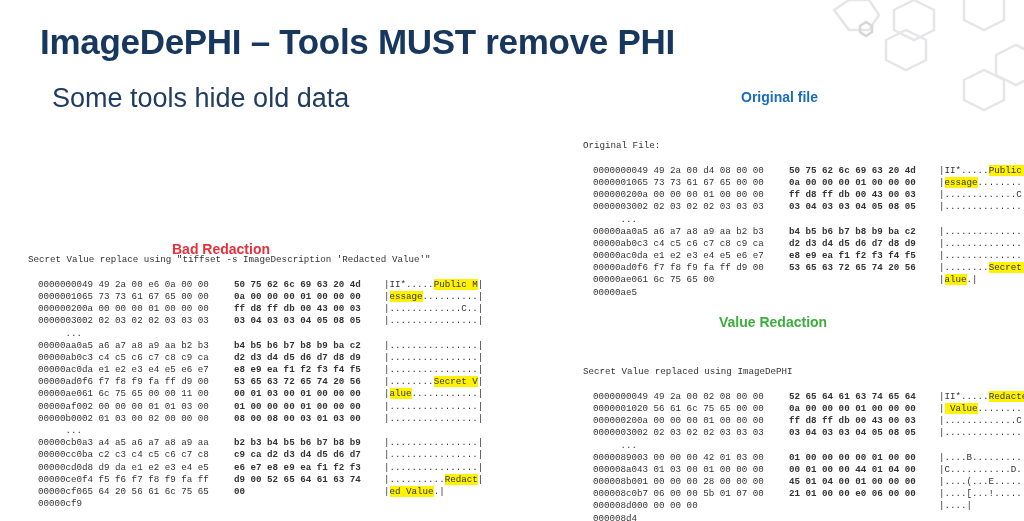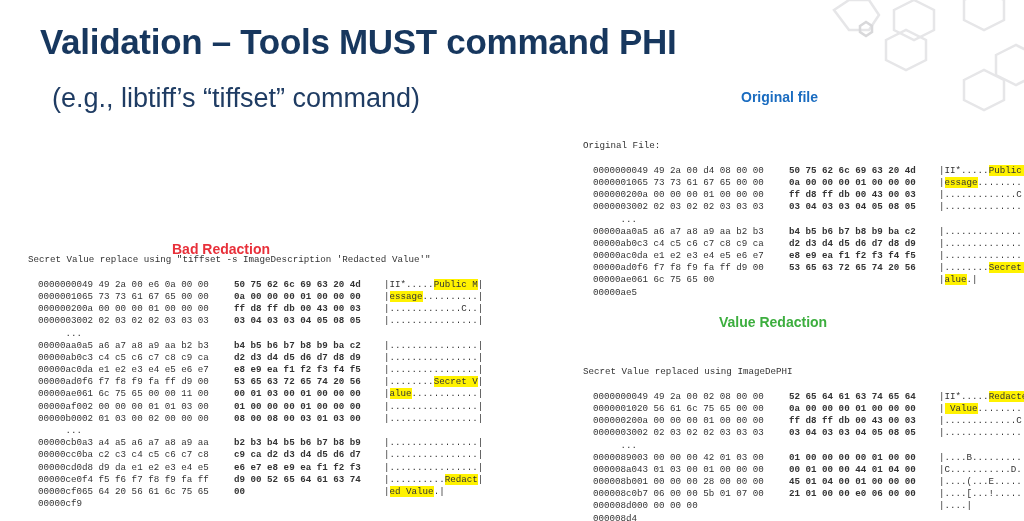--- a/index.html
+++ b/index.html
@@ -49,23 +49,23 @@
     <polygon points="10,10 25,0 45,0 55,15 45,30 25,30"></polygon>
     <polygon points="70,10 90,0 110,10 110,30 90,40 70,30"></polygon>
     <polygon points="140,0 160,-10 180,0 180,20 160,30 140,20"></polygon>
     <polygon points="62,40 82,30 102,40 102,60 82,70 62,60"></polygon>
     <polygon points="172,55 192,45 212,55 212,75 192,85 172,75"></polygon>
     <polygon points="140,80 160,70 180,80 180,100 160,110 140,100"></polygon>
     <polygon points="36,26 42,22 48,26 48,32 42,36 36,32" stroke="#d8d8da"></polygon>
   </g>
 </svg>
 
-<div class="title">Validation – Tools MUST command PHI</div>
+<div class="title">ImageDePHI – Tools MUST remove PHI</div>
 <div class="subtitle">
-  <div>(e.g., libtiff’s “tiffset” command)</div>
+  <div>Some tools hide old data</div>
 </div>
 
 <div class="heading h-bad">Bad Redaction</div>
 <div class="heading h-orig">Original file</div>
 <div class="heading h-good">Value Redaction</div>
 
 <div class="dump d-bad">
   <span class="row caption">Secret Value replace using "tiffset -s ImageDescription 'Redacted Value'"</span>
 <span class="row"><span class="off">00000000</span><span class="hex1">49 49 2a 00 e6 0a 00 00</span><span class="hex2">50 75 62 6c 69 63 20 4d</span><span class="asc"><span>|II*.....</span><span class="hl">Public M</span><span>|</span></span></span><span class="row"><span class="off">00000010</span><span class="hex1">65 73 73 61 67 65 00 00</span><span class="hex2">0a 00 00 00 01 00 00 00</span><span class="asc"><span>|</span><span class="hl">essage</span><span>..........|</span></span></span><span class="row"><span class="off">00000020</span><span class="hex1">0a 00 00 00 01 00 00 00</span><span class="hex2">ff d8 ff db 00 43 00 03</span><span class="asc"><span>|.............C..|</span><span class="hl"></span><span></span></span></span><span class="row"><span class="off">00000030</span><span class="hex1">02 02 03 02 02 03 03 03</span><span class="hex2">03 04 03 03 04 05 08 05</span><span class="asc"><span>|................|</span><span class="hl"></span><span></span></span></span><span class="row"><span class="off">...</span><span class="hex1"></span><span class="hex2"></span><span class="asc"><span></span><span class="hl"></span><span></span></span></span><span class="row"><span class="off">00000aa0</span><span class="hex1">a5 a6 a7 a8 a9 aa b2 b3</span><span class="hex2">b4 b5 b6 b7 b8 b9 ba c2</span><span class="asc"><span>|................|</span><span class="hl"></span><span></span></span></span><span class="row"><span class="off">00000ab0</span><span class="hex1">c3 c4 c5 c6 c7 c8 c9 ca</span><span class="hex2">d2 d3 d4 d5 d6 d7 d8 d9</span><span class="asc"><span>|................|</span><span class="hl"></span><span></span></span></span><span class="row"><span class="off">00000ac0</span><span class="hex1">da e1 e2 e3 e4 e5 e6 e7</span><span class="hex2">e8 e9 ea f1 f2 f3 f4 f5</span><span class="asc"><span>|................|</span><span class="hl"></span><span></span></span></span><span class="row"><span class="off">00000ad0</span><span class="hex1">f6 f7 f8 f9 fa ff d9 00</span><span class="hex2">53 65 63 72 65 74 20 56</span><span class="asc"><span>|........</span><span class="hl">Secret V</span><span>|</span></span></span><span class="row"><span class="off">00000ae0</span><span class="hex1">61 6c 75 65 00 00 11 00</span><span class="hex2">00 01 03 00 01 00 00 00</span><span class="asc"><span>|</span><span class="hl">alue</span><span>............|</span></span></span><span class="row"><span class="off">00000af0</span><span class="hex1">02 00 00 00 01 01 03 00</span><span class="hex2">01 00 00 00 01 00 00 00</span><span class="asc"><span>|................|</span><span class="hl"></span><span></span></span></span><span class="row"><span class="off">00000b00</span><span class="hex1">02 01 03 00 02 00 00 00</span><span class="hex2">08 00 08 00 03 01 03 00</span><span class="asc"><span>|................|</span><span class="hl"></span><span></span></span></span><span class="row"><span class="off">...</span><span class="hex1"></span><span class="hex2"></span><span class="asc"><span></span><span class="hl"></span><span></span></span></span><span class="row"><span class="off">00000cb0</span><span class="hex1">a3 a4 a5 a6 a7 a8 a9 aa</span><span class="hex2">b2 b3 b4 b5 b6 b7 b8 b9</span><span class="asc"><span>|................|</span><span class="hl"></span><span></span></span></span><span class="row"><span class="off">00000cc0</span><span class="hex1">ba c2 c3 c4 c5 c6 c7 c8</span><span class="hex2">c9 ca d2 d3 d4 d5 d6 d7</span><span class="asc"><span>|................|</span><span class="hl"></span><span></span></span></span><span class="row"><span class="off">00000cd0</span><span class="hex1">d8 d9 da e1 e2 e3 e4 e5</span><span class="hex2">e6 e7 e8 e9 ea f1 f2 f3</span><span class="asc"><span>|................|</span><span class="hl"></span><span></span></span></span><span class="row"><span class="off">00000ce0</span><span class="hex1">f4 f5 f6 f7 f8 f9 fa ff</span><span class="hex2">d9 00 52 65 64 61 63 74</span><span class="asc"><span>|..........</span><span class="hl">Redact</span><span>|</span></span></span><span class="row"><span class="off">00000cf0</span><span class="hex1">65 64 20 56 61 6c 75 65</span><span class="hex2">00</span><span class="asc"><span>|</span><span class="hl">ed Value</span><span>.|</span></span></span><span class="row"><span class="off">00000cf9</span><span class="hex1"></span><span class="hex2"></span><span class="asc"><span></span><span class="hl"></span><span></span></span></span></div>
 <div class="dump d-orig">

